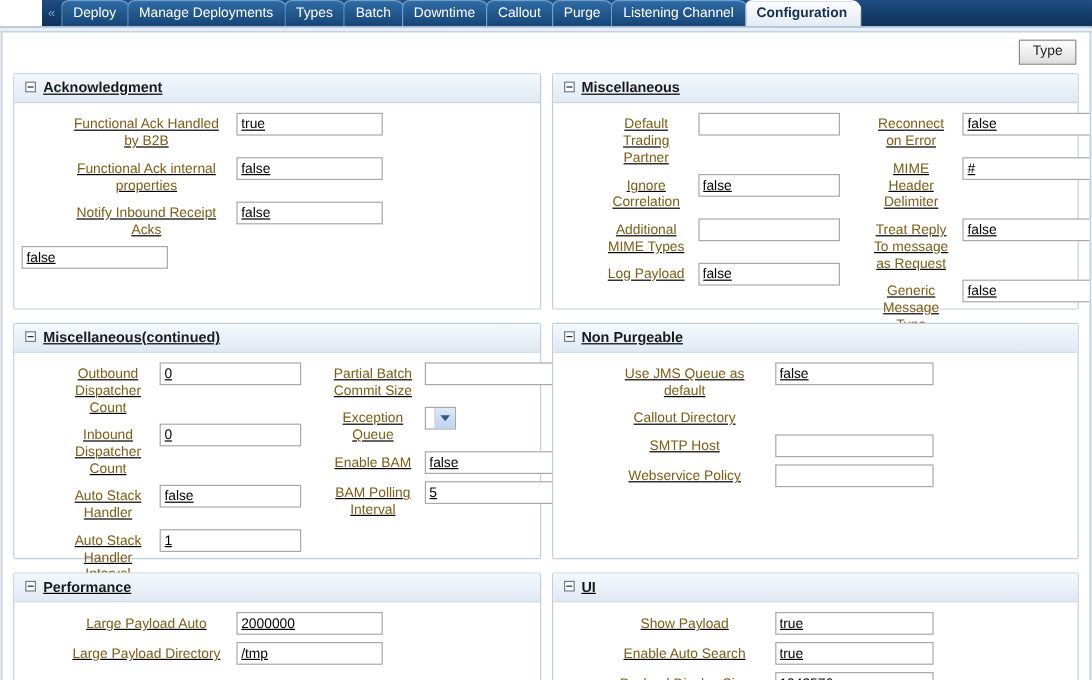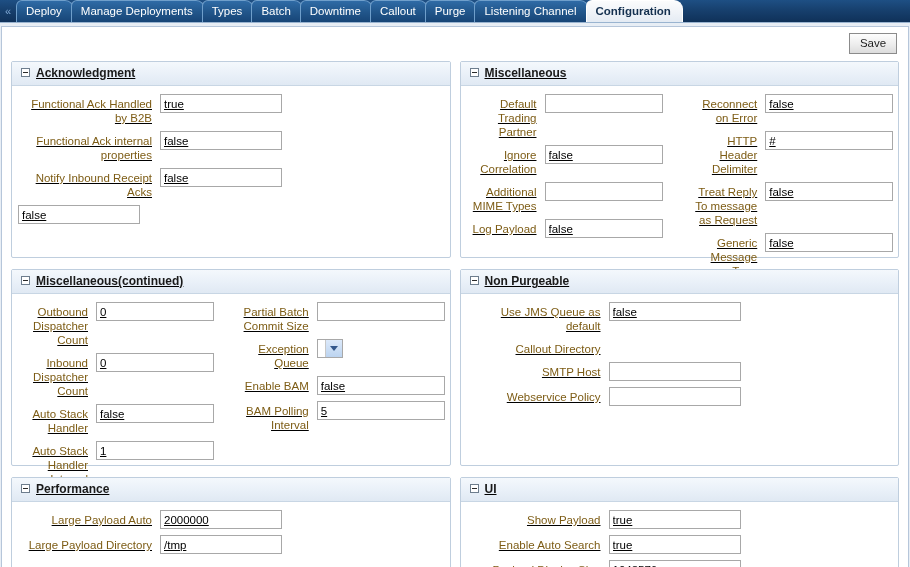--- a/index.html
+++ b/index.html
@@ -13,20 +13,21 @@
   }
 
   
   #tabbar {
     position: relative;
     height: 22px;
     background: linear-gradient(to bottom, #1e4f84 0%, #17406e 45%, #0f3159 100%);
     overflow: hidden;
     white-space: nowrap;
     font-size: 0;
+    margin-left: 35px;
   }
   #tabbar .prev-icon {
     display: inline-block;
     vertical-align: top;
     width: 16px;
     height: 22px;
     line-height: 22px;
     text-align: center;
     color: #7fa8d4;
     font-size: 11px;
@@ -173,29 +174,30 @@
   .col {
     flex: 1 1 0;
     min-width: 0;
   }
   .field {
     display: flex;
     align-items: flex-start;
     margin-bottom: 6px;
   }
   .field-label {
-    text-align: right;
+    text-align: center;
     font-size: 11.5px;
     line-height: 14px;
     color: #7d5c15;
     font-family: "Liberation Sans", sans-serif;
     padding-top: 3px;
     padding-right: 8px;
     box-sizing: border-box;
     flex: 0 0 auto;
+    margin-left: 37px;
   }
   .lbl-w140 { width: 142px; }
   .lbl-w78  { width: 78px; }
 
   .txt {
     font-size: 11.5px;
     line-height: 15px;
     font-family: "Liberation Sans", sans-serif;
     color: #000000;
     background: #ffffff;
@@ -250,21 +252,21 @@
   <div class="tab">Callout</div>
   <div class="tab">Purge</div>
   <div class="tab">Listening Channel</div>
   <div class="tab selected">Configuration</div>
 </div>
 
 <div id="content-frame">
   <div id="content-inner">
 
     <div id="toolbar">
-      <div id="save-button">Save</div>
+      <div id="save-button">Type</div>
     </div>
 
     <div id="panel-grid">
 
       <div class="panel-row">
 
         <div class="panel panel-h195">
           <div class="panel-header">
             <span class="collapse-icon"></span><span>Acknowledgment</span>
           </div>
@@ -312,21 +314,21 @@
                   <input class="txt w118" type="text" value="false" style="">
                 </div>
               </div>
 
               <div class="col">
                 <div class="field">
                   <div class="field-label lbl-w78">Reconnect on Error</div>
                   <input class="txt w128" type="text" value="false" style="">
                 </div>
                 <div class="field">
-                  <div class="field-label lbl-w78">HTTP Header Delimiter</div>
+                  <div class="field-label lbl-w78">MIME Header Delimiter</div>
                   <input class="txt w128" type="text" value="#" style="">
                 </div>
                 <div class="field">
                   <div class="field-label lbl-w78">Treat Reply To message as Request</div>
                   <input class="txt w128" type="text" value="false" style="">
                 </div>
                 <div class="field">
                   <div class="field-label lbl-w78">Generic Message Type</div>
                   <input class="txt w128" type="text" value="false" style="">
                 </div>

